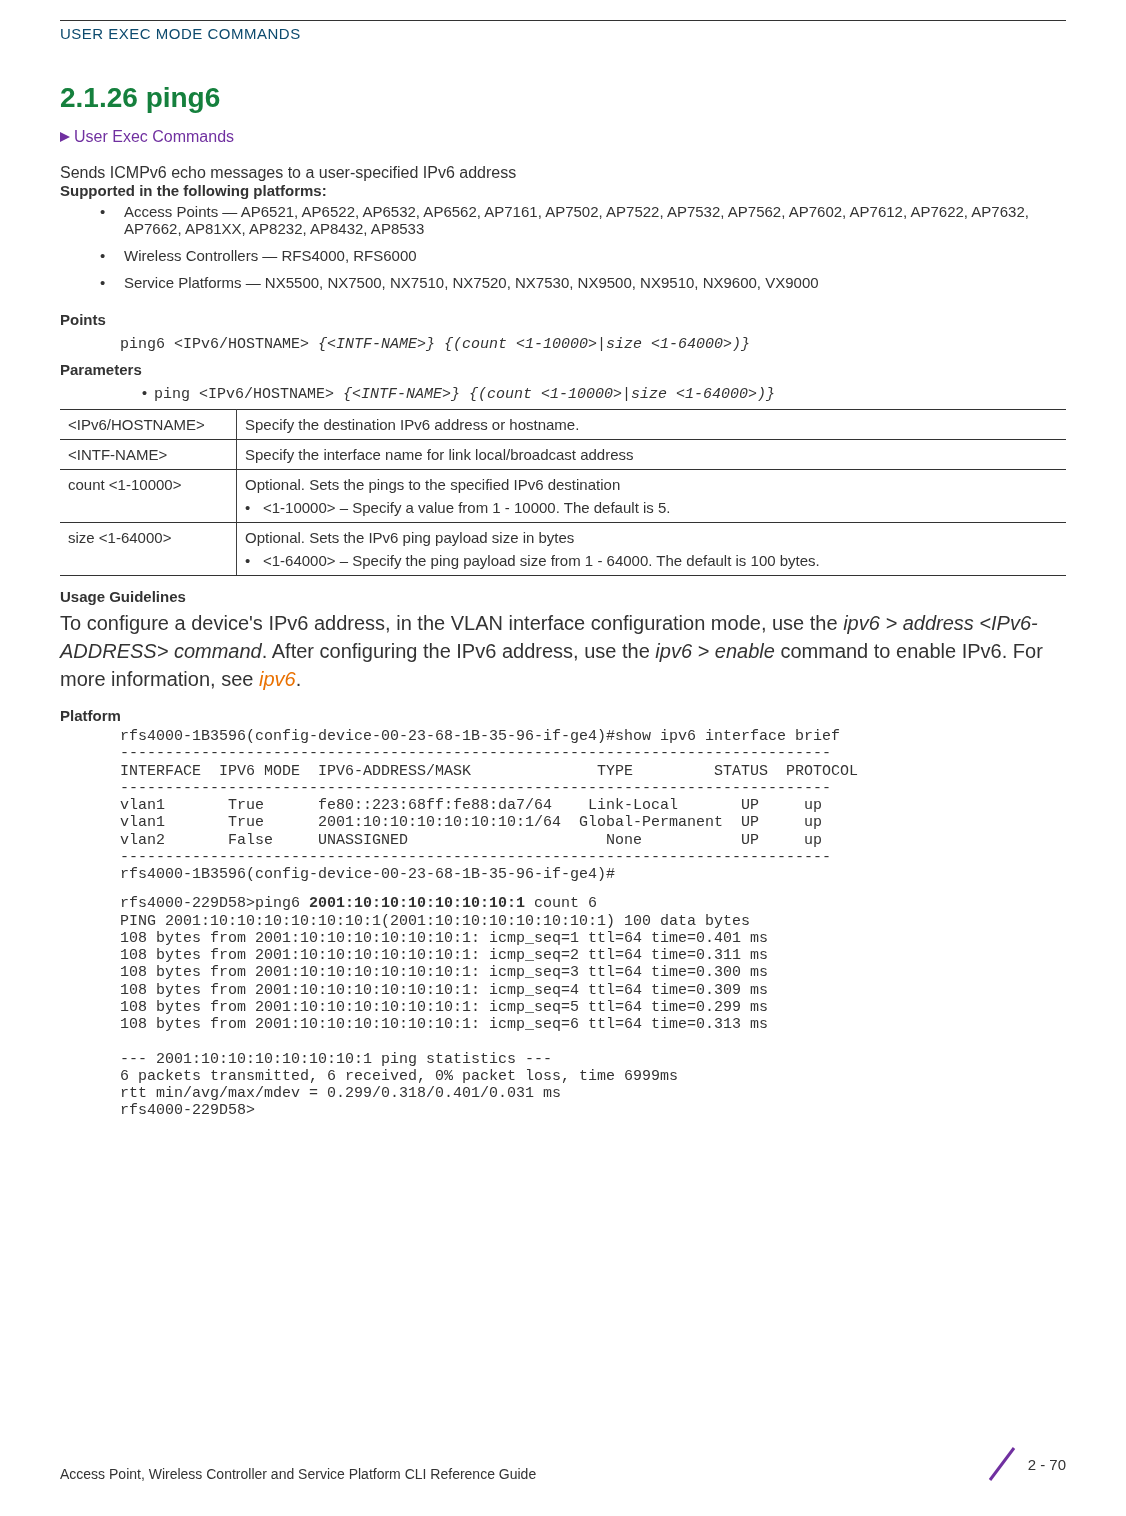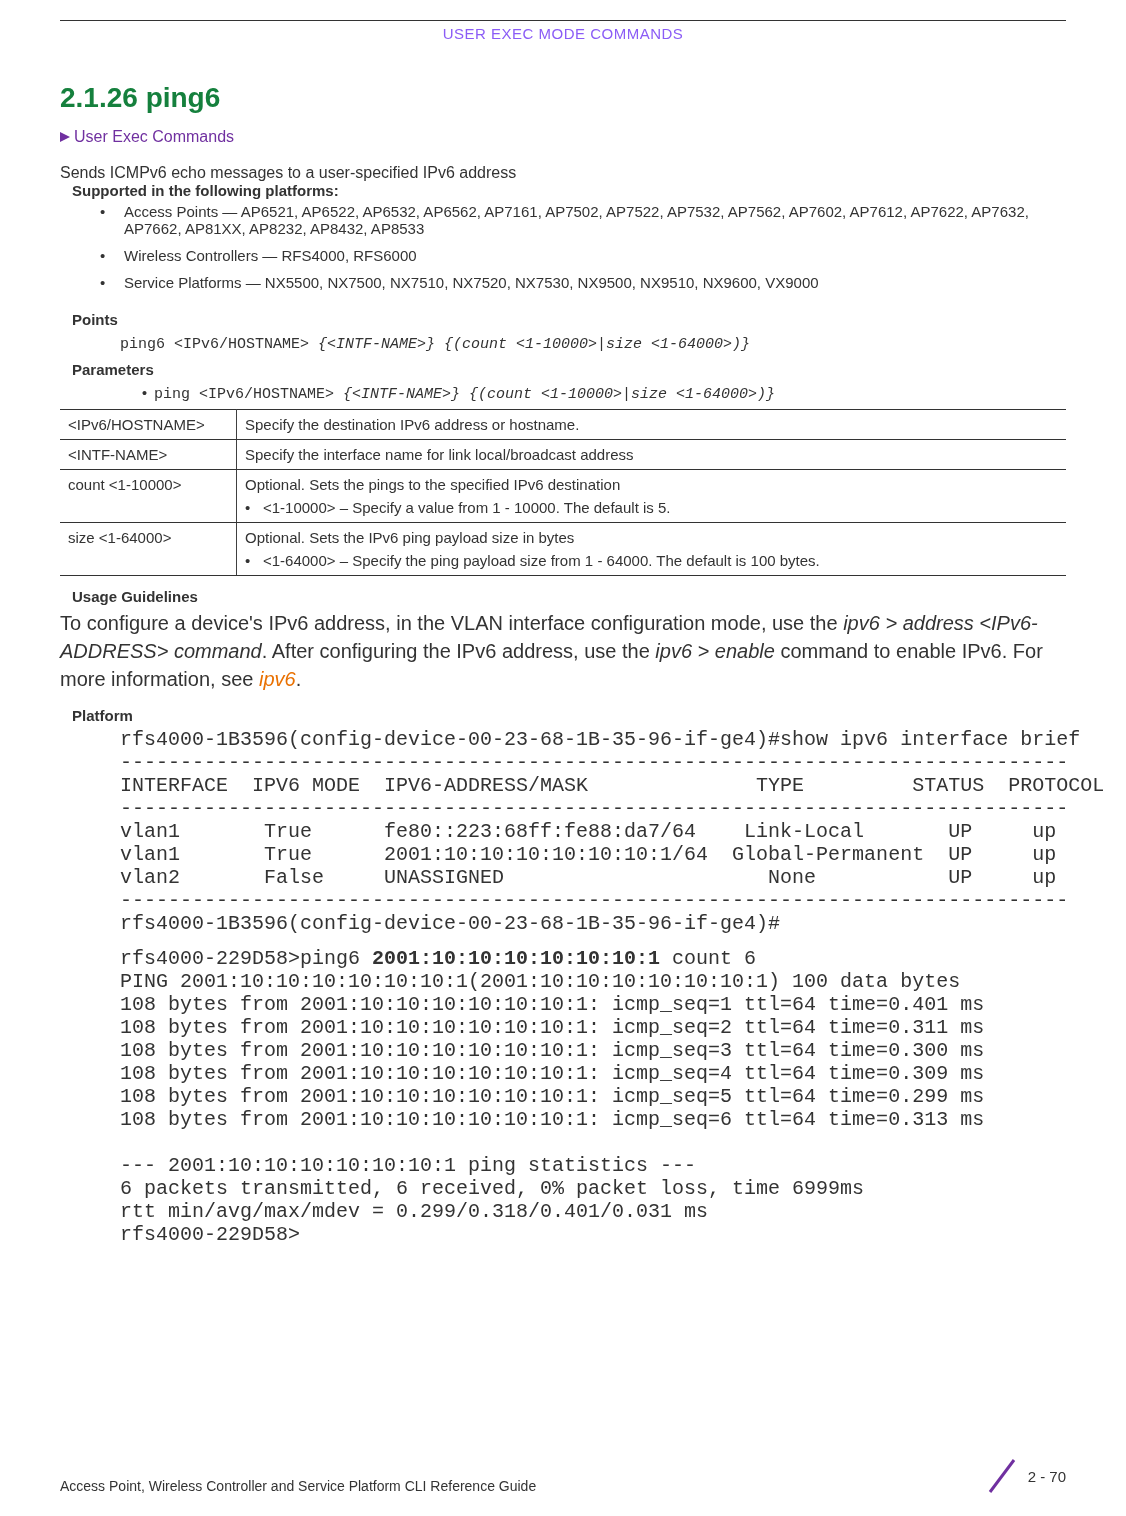--- a/index.html
+++ b/index.html
@@ -19,24 +19,24 @@
     box-sizing: border-box;
     height: 100%;
     display: flex;
     flex-direction: column;
   }
   .header-line {
     border-top: 1px solid #333;
     margin-bottom: 4px;
   }
   .header-text {
-    text-align: center;
+    text-align: left;
     font-size: 15px;
     letter-spacing: 0.5px;
-    color: #8b5cf6;
+    color: #0c4a6e;
     margin-bottom: 40px;
   }
   .section-title {
     color: #15803d;
     font-size: 28px;
     font-weight: bold;
     margin-bottom: 14px;
   }
   .breadcrumb {
     color: #7030a0;
@@ -46,21 +46,20 @@
     align-items: center;
   }
   .breadcrumb svg { margin-right: 4px; flex: none; }
   .intro {
     font-size: 16px;
   }
   .subheading {
     font-weight: bold;
     font-size: 15px;
     margin-bottom: 4px;
-    margin-left: 12px;
   }
   ul.platforms {
     margin: 0 0 10px 40px;
     padding: 0;
     list-style: none;
   }
   ul.platforms li {
     margin-bottom: 10px;
     display: flex;
   }
@@ -106,31 +105,31 @@
   .usage-text {
     font-size: 20px;
     line-height: 1.4;
     margin-bottom: 14px;
   }
   .usage-text .it { font-style: italic; }
   .usage-text .link { color: #e97000; font-style: italic; }
   .example-block {
     margin-left: 60px;
     font-family: "Courier New", monospace;
-    font-size: 20px;
+    font-size: 15px;
     white-space: pre;
     line-height: 1.15;
   }
   .example-block .bold { font-weight: bold; }
   .footer {
     margin-top: auto;
     display: flex;
     justify-content: space-between;
     align-items: flex-end;
-    padding-bottom: 22px;
+    padding-bottom: 34px;
     padding-top: 20px;
   }
   .footer-left {
     font-size: 14px;
     color: #333;
   }
   .footer-right {
     display: flex;
     align-items: center;
     font-size: 15px;

